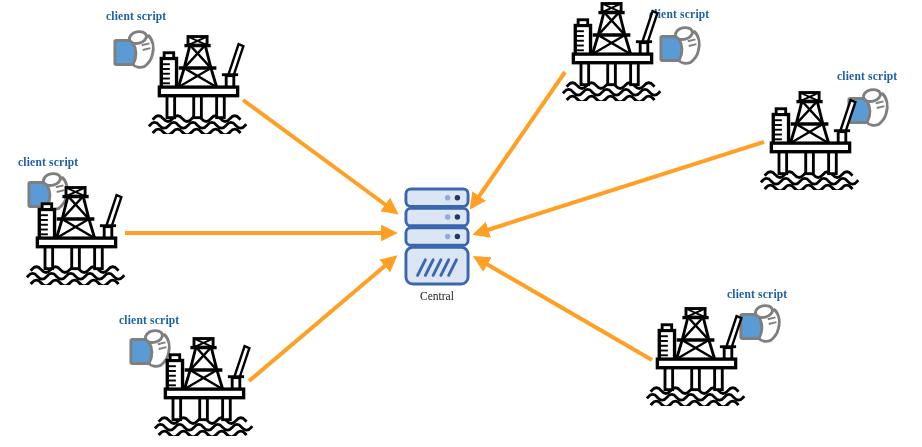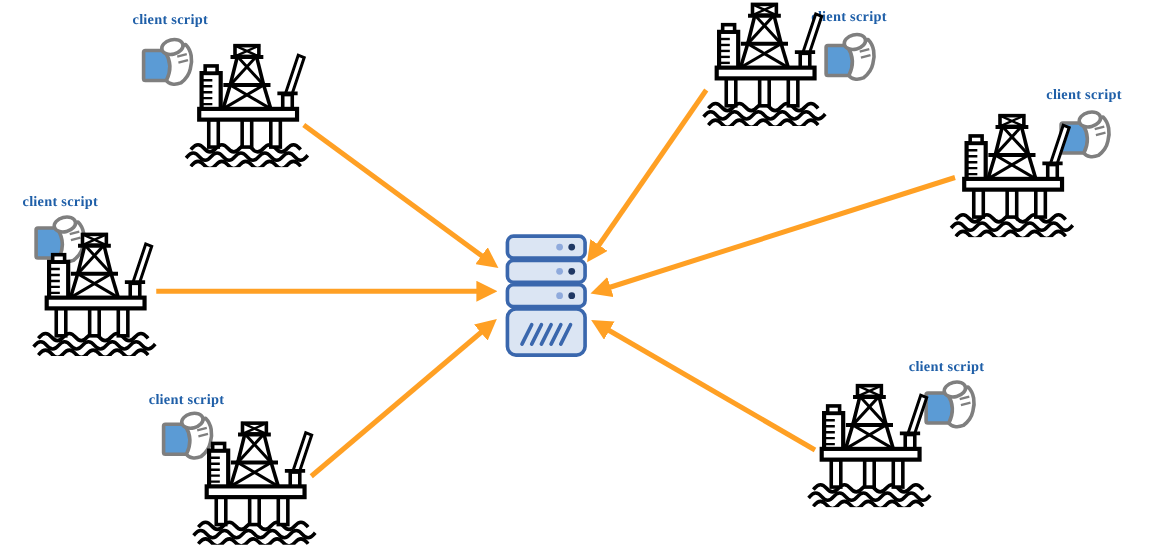--- a/index.html
+++ b/index.html
@@ -179,16 +179,17 @@
     <svg class="abs" style="left:644px;top:296px" width="105" height="110" viewBox="0 0 110 115">
         <use href="#sym-rig"></use>
       </svg>
   </div>
 
   <div>
     <svg class="abs" style="left:404px;top:187px" width="66" height="99" viewBox="0 0 68 102">
         <use href="#sym-server"></use>
       </svg>
     <div class="server-label">
+      <div>Central</div>
     </div>
   </div>
 
 </div>
 
 </body></html>

